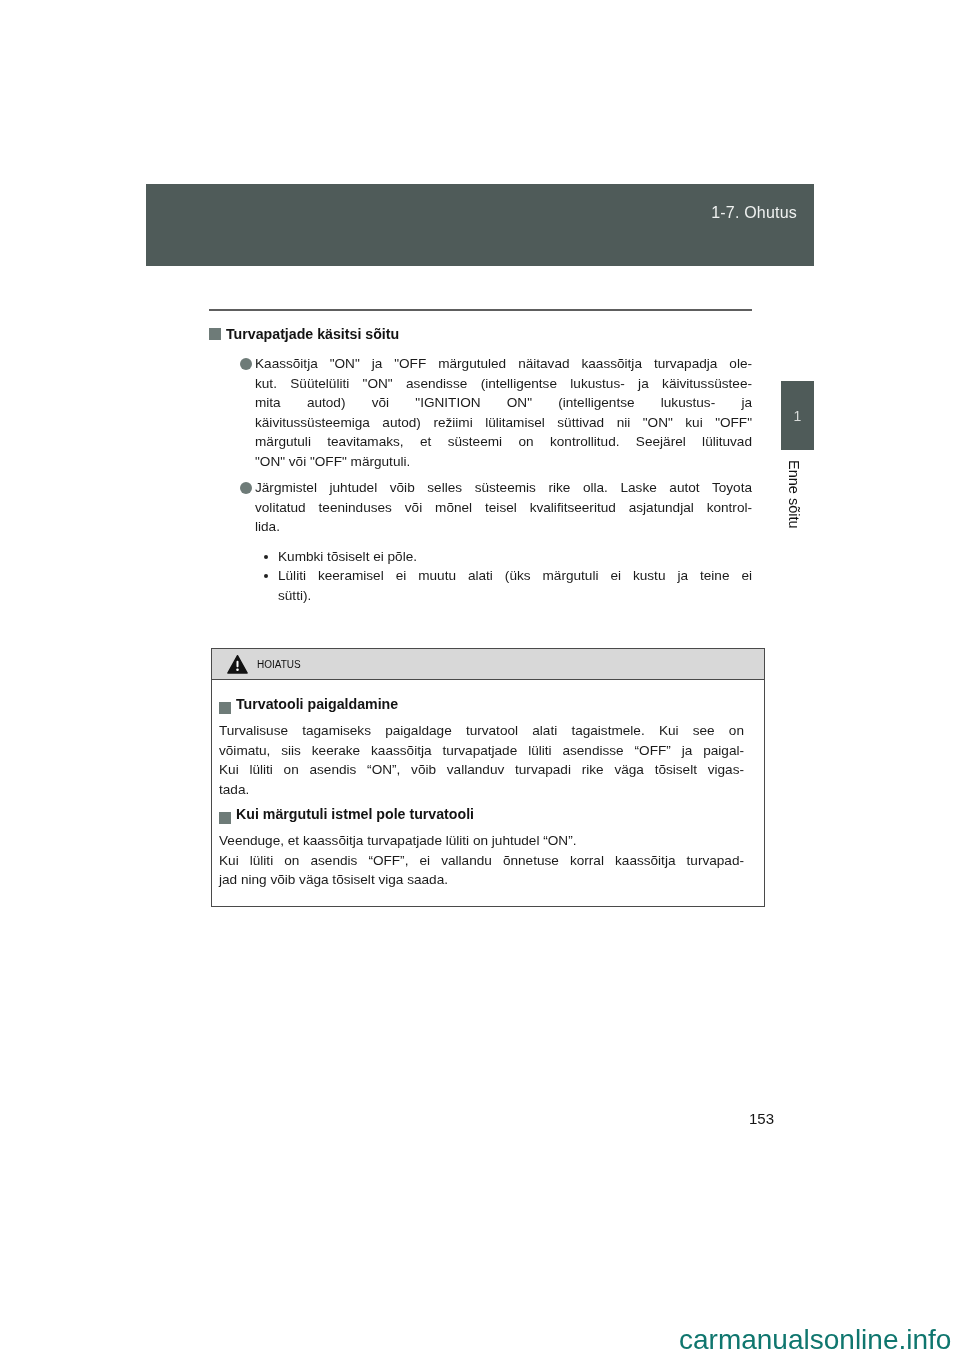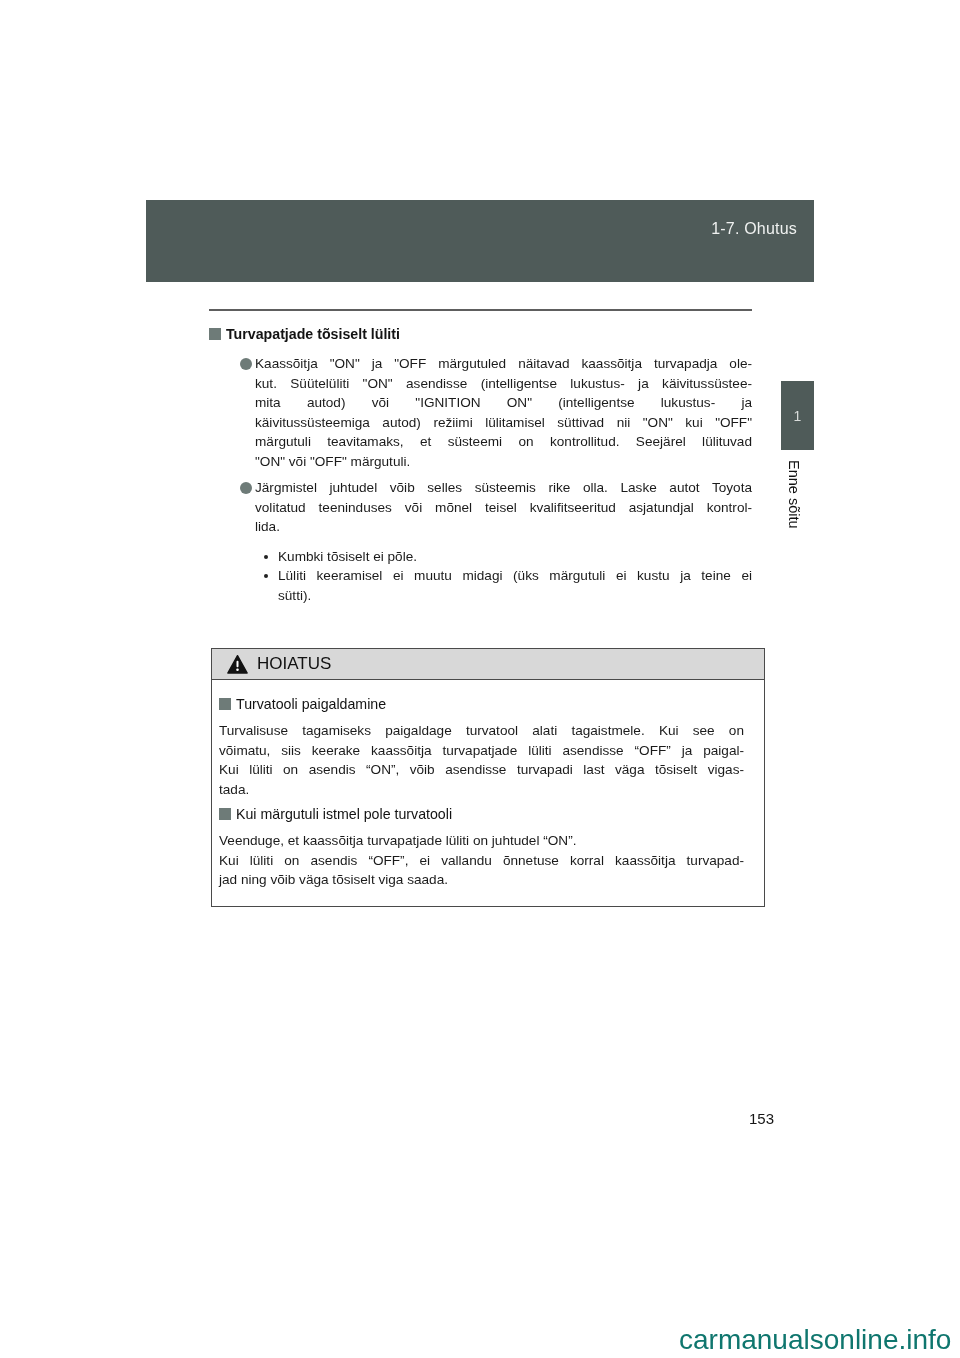--- a/index.html
+++ b/index.html
@@ -4,21 +4,21 @@
 <style>
   html, body { margin: 0; padding: 0; background: #ffffff; }
   .page {
     position: relative; width: 960px; height: 1358px;
     background: #ffffff; overflow: hidden;
     font-family: "Liberation Sans", sans-serif; color: #1b1b1b;
   }
 
   
   .header-bar {
-    position: absolute; left: 146px; top: 200px;
+    position: absolute; left: 146px; top: 184px;
     width: 668px; height: 82px; background: #4f5b59;
   }
   .header-label {
     position: absolute; right: 17px; top: 20px;
     font-size: 16px; color: #f0f2f1; letter-spacing: 0.2px;
   }
 
   
   .separator {
     position: absolute; left: 209px; top: 309px;
@@ -54,26 +54,26 @@
 
   
   .warning-box {
     position: absolute; left: 211px; top: 648px; width: 554px;
     box-sizing: border-box; border: 1.5px solid #4a4a4a; background: #ffffff;
   }
   .warning-header {
     height: 30px; background: #d8d8d8; border-bottom: 1.5px solid #4a4a4a;
     display: flex; align-items: center; padding-left: 15px; gap: 9px;
   }
-  .warning-title { font-size: 17px; color: #111; }
+  .warning-title { font-size: 10px; color: #111; }
   .warn-icon { width: 21px; height: 19px; flex: none; display: block; }
   .warning-body { padding: 14px 20px 16px 7px; }
   .w-heading {
-    display: flex; align-items: center; gap: 5px;
-    font-size: 14.2px; font-weight: normal; line-height: 20px;
+    display: flex; align-items: flex-end; gap: 5px;
+    font-size: 14.2px; font-weight: bold; line-height: 20px;
     margin: 0 0 7px 0; color: #131313;
   }
   .w-heading.second { margin-top: 5px; }
 
   
   .side-tab {
     position: absolute; left: 781px; top: 381px; width: 33px; height: 69px;
     background: #4f5b59; color: #d9dcdb; font-size: 14px;
     display: flex; align-items: center; justify-content: center;
   }
@@ -101,21 +101,21 @@
   <div class="header-bar">
     <span class="header-label">1-7. Ohutus</span>
   </div>
 
   <div class="separator"></div>
 
   <div class="content">
 
     <div class="sec-heading">
       <span class="sq"></span>
-      <span>Turvapatjade tõsiselt lüliti</span>
+      <span>Turvapatjade käsitsi sõitu</span>
     </div>
 
     <div class="bullet-block mb7">
       <span class="dot"></span>
       <div class="ln just">Kaassõitja "ON" ja "OFF märgutuled näitavad kaassõitja turvapadja ole-</div>
       <div class="ln just">kut. Süütelüliti "ON" asendisse (intelligentse lukustus- ja käivitussüstee-</div>
       <div class="ln just">mita autod) või "IGNITION ON" (intelligentse lukustus- ja</div>
       <div class="ln just">käivitussüsteemiga autod) režiimi lülitamisel süttivad nii "ON" kui "OFF"</div>
       <div class="ln just">märgutuli teavitamaks, et süsteemi on kontrollitud. Seejärel lülituvad</div>
       <div class="ln">"ON" või "OFF" märgutuli.</div>
@@ -128,21 +128,21 @@
       <div class="ln">lida.</div>
     </div>
 
     <div class="sub-block">
       <span class="sdot"></span>
       <div class="ln">Kumbki tõsiselt ei põle.</div>
     </div>
 
     <div class="sub-block">
       <span class="sdot"></span>
-      <div class="ln just">Lüliti keeramisel ei muutu midagi (üks märgutuli ei kustu ja teine ei</div>
+      <div class="ln just">Lüliti keeramisel ei muutu alati (üks märgutuli ei kustu ja teine ei</div>
       <div class="ln">sütti).</div>
     </div>
 
   </div>
 
   <div class="warning-box">
     <div class="warning-header">
       <svg class="warn-icon" viewBox="0 0 24 22" xmlns="http://www.w3.org/2000/svg">
         <path d="M12 0.8 L23.2 20.8 L0.8 20.8 Z" fill="#121212" stroke="#121212" stroke-width="1.6" stroke-linejoin="round"></path>
         <rect x="10.85" y="6.6" width="2.3" height="7.6" rx="1.1" fill="#ffffff"></rect>
@@ -151,21 +151,21 @@
       <span class="warning-title">HOIATUS</span>
     </div>
     <div class="warning-body">
 
       <div class="w-heading">
         <span class="sq"></span>
         <span>Turvatooli paigaldamine</span>
       </div>
       <div class="ln just">Turvalisuse tagamiseks paigaldage turvatool alati tagaistmele. Kui see on</div>
       <div class="ln just">võimatu, siis keerake kaassõitja turvapatjade lüliti asendisse “OFF” ja paigal-</div>
-      <div class="ln just">Kui lüliti on asendis “ON”, võib asendisse turvapadi last väga tõsiselt vigas-</div>
+      <div class="ln just">Kui lüliti on asendis “ON”, võib vallanduv turvapadi rike väga tõsiselt vigas-</div>
       <div class="ln">tada.</div>
 
       <div class="w-heading second">
         <span class="sq"></span>
         <span>Kui märgutuli istmel pole turvatooli</span>
       </div>
       <div class="ln">Veenduge, et kaassõitja turvapatjade lüliti on juhtudel “ON”.</div>
       <div class="ln just">Kui lüliti on asendis “OFF”, ei vallandu õnnetuse korral kaassõitja turvapad-</div>
       <div class="ln">jad ning võib väga tõsiselt viga saada.</div>
 

